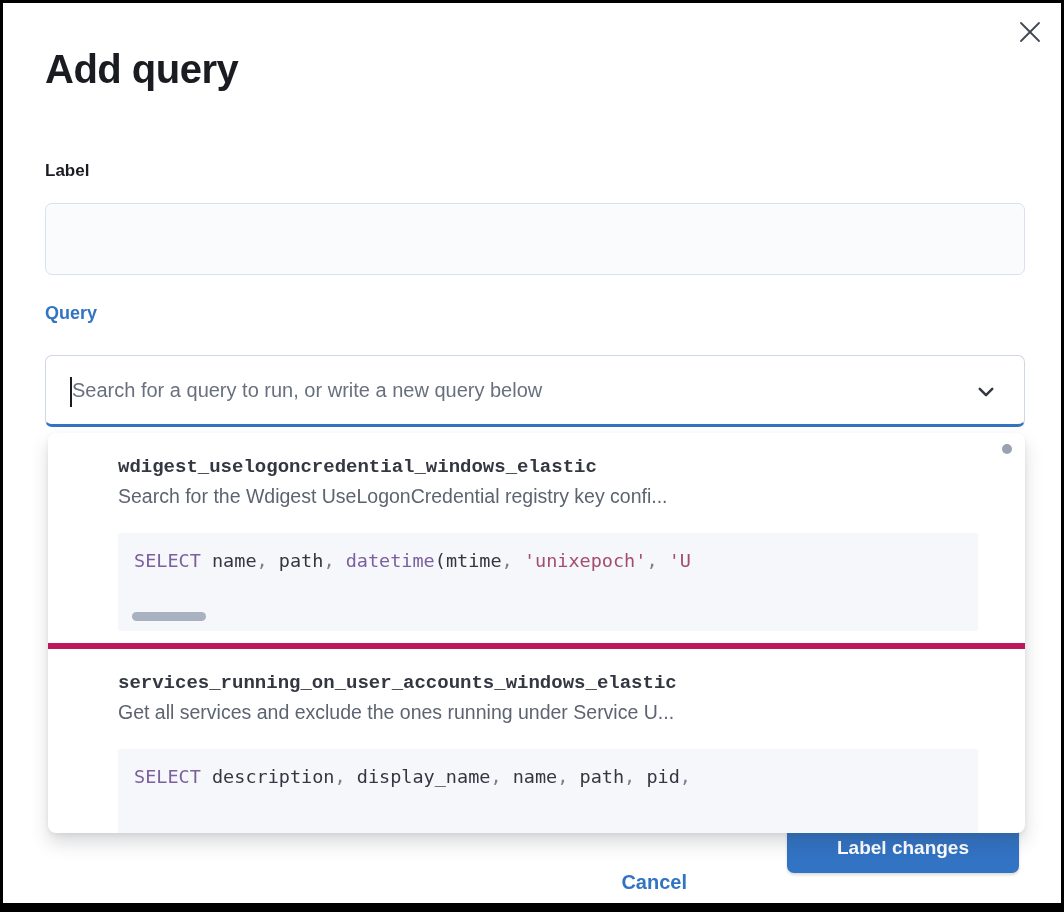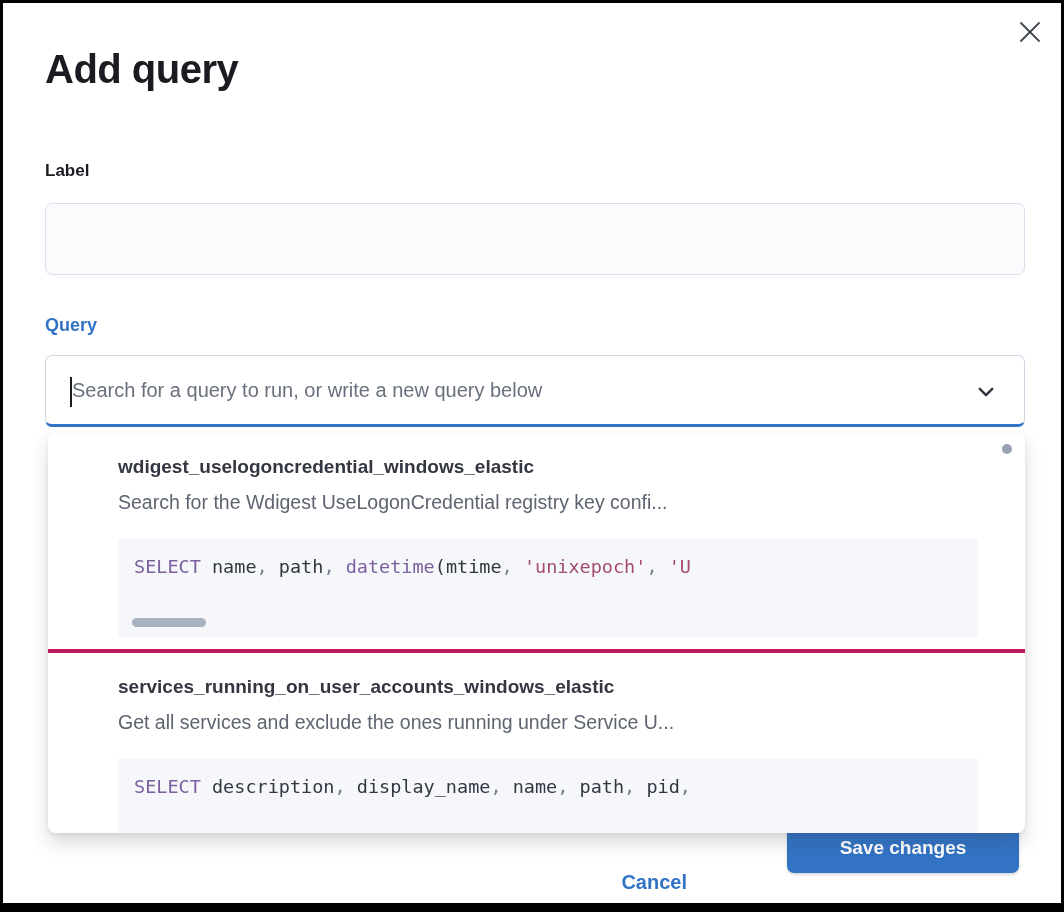--- a/index.html
+++ b/index.html
@@ -28,21 +28,21 @@
     font-size:17px; font-weight:700; color:#1a1c21;
   }
   .label-textarea {
     position:absolute; left:42px; top:200px; width:980px; height:72px;
     background:#fafbfd; border:1px solid #dbe0ef; border-radius:7px;
     resize:none; font-family:"Liberation Sans", sans-serif; font-size:18px;
     padding:10px 12px; color:#343741; outline:none;
   }
   
   .query-label {
-    position:absolute; left:42px; top:312px;
+    position:absolute; left:42px; top:300px;
     font-size:18px; font-weight:700; color:var(--primary, #3273c4);
   }
   .schema-link {
     position:absolute; right:42px; top:310px;
     font-size:19px; font-weight:700; color:var(--primary, #3273c4);
     text-decoration:none; display:flex; align-items:center; gap:7px;
   }
   
   .combobox {
     position:absolute; left:42px; top:352px; width:980px; height:72px;
@@ -64,26 +64,26 @@
     position:absolute; left:45px; top:430px; width:977px; height:400px;
     background:#fff; border-radius:8px;
     box-shadow:0 10px 18px rgba(52,55,65,.18), 0 2px 4px rgba(52,55,65,.08);
     overflow:hidden; z-index:10;
   }
   .v-scroll-dot {
     position:absolute; top:11px; right:13px; width:10px; height:10px;
     border-radius:50%; background:#98a2b1; z-index:11;
   }
   .option { padding:20px 47px 12px 70px; cursor:pointer; }
-  .option + .option { border-top:4px solid #be185d; }
+  .option + .option { border-top:6px solid #be185d; }
   .option-title {
-    font-size:19px; font-weight:700; color:#343741; line-height:28px;
+    font-size:19px; font-weight:700; color:#343741; line-height:28px;font-family:Liberation Mono, monospace;
   }
   .option-desc {
-    font-size:19.5px; color:#5d6470; line-height:26px; margin-top:8px;
+    font-size:19.5px; color:#5d6470; line-height:26px; margin-top:2px;
     white-space:nowrap; overflow:hidden;
   }
   .code-block {
     position:relative; margin-top:24px; height:98px;
     background:var(--code-bg, #f5f7fa); overflow:hidden;
     padding:15px 16px; border-radius:2px;
   }
   .code-block code {
     font-family:"DejaVu Sans Mono","Liberation Mono", monospace;
     font-size:18.5px; line-height:26px; white-space:pre; color:var(--code-text, #343741);
@@ -153,17 +153,17 @@
           <div class="option">
             <div class="option-title">services_running_on_user_accounts_windows_elastic</div>
             <div class="option-desc">Get all services and exclude the ones running under Service U...</div>
             <div class="code-block"><code><span class="tok-keyword">SELECT</span><span class="tok-plain"> description</span><span class="tok-punct">,</span><span class="tok-plain"> display_name</span><span class="tok-punct">,</span><span class="tok-plain"> name</span><span class="tok-punct">,</span><span class="tok-plain"> path</span><span class="tok-punct">,</span><span class="tok-plain"> pid</span><span class="tok-punct">,</span></code></div>
           </div>
         </div>
     </div>
 
     <div class="footer">
       <button class="cancel-btn">Cancel</button>
-      <button class="save-btn">Save changes</button>
+      <button class="save-btn">Label changes</button>
     </div>
 
   </div>
 </div>
 
 </body></html>

